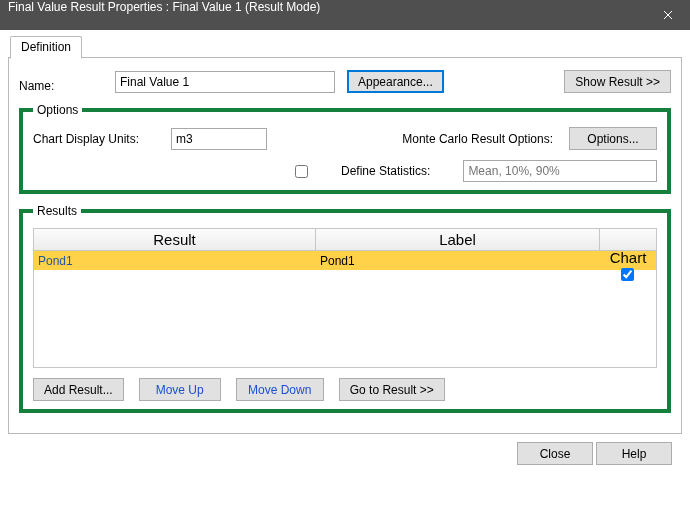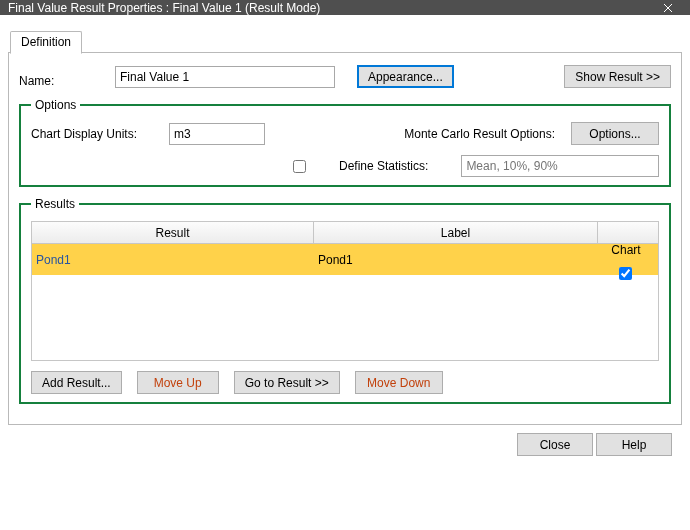--- a/index.html
+++ b/index.html
@@ -1,31 +1,31 @@
 <!DOCTYPE html>
 <html><head>
 <meta charset="utf-8">
 <style>
   * { box-sizing: border-box; font-family: "Segoe UI", Tahoma, sans-serif; font-size: 12px; }
   html, body { margin: 0; padding: 0; }
   body { width: 690px; height: 530px; background: #fff; }
 
   .titlebar {
-    height: 15px; background: #4f4f4f; color: #fff;
-    display: flex; align-items: center; justify-content: space-between;
+    height: 30px; background: #4f4f4f; color: #fff;
+    display: flex; align-items: flex-start; justify-content: space-between;
     padding: 0 0 0 8px;
   }
   .titlebar .title { font-size: 12px; }
   .titlebar .close {
     width: 45px; height: 30px; display: flex; align-items: center; justify-content: center;
     cursor: default;
   }
   .titlebar .close svg { stroke: #fff; }
 
-  .client { padding: 16px 8px 8px 8px; }
+  .client { padding: 6px 8px 8px 8px; }
 
   .tabstrip { position: relative; height: 22px; margin-left: 2px; }
   .tab {
     position: relative; display: inline-block; border: 1px solid #b9b9b9;
     border-bottom: 1px solid #fff; background: #fff; padding: 3px 10px 4px;
     border-radius: 2px 2px 0 0; z-index: 2;
   }
   .tabpage {
     border: 1px solid #b9b9b9; margin-top: -1px; padding: 12px 10px 10px;
   }
@@ -37,49 +37,49 @@
     border: 1px solid #a8a8a8; background: #fff; padding: 2px 4px; height: 22px;
   }
   textarea { height: 32px; resize: none; width: 522px; color: #666; overflow-y: scroll; }
 
   .btn {
     background: #e1e1e1; border: 1px solid #adadad; padding: 0 10px;
     height: 23px; display: inline-flex; align-items: center; justify-content: center;
     min-width: 78px; cursor: default;
   }
   .btn.focus { border: 2px solid #0078d7; padding: 0 9px; }
-  .btn:disabled, .btn.disabled { color: #c2410c; }
+  .btn:disabled, .btn.disabled { color: #1d4ed8; }
 
   fieldset {
-    border: 2px solid #15803d; margin: 0 0 10px 0; padding: 10px 10px 8px;
+    border: 4px solid #15803d; margin: 0 0 10px 0; padding: 10px 10px 8px;
   }
   legend { color: #000; padding: 0 4px; font-size: 12px; }
 
   .opts-row { display: flex; align-items: center; gap: 8px; }
 
   .defstats {
     display: flex; align-items: center; margin-top: 10px; margin-left: 262px; gap: 27px;
   }
   .defstats input[type=text] {
     flex: 1; width: 228px; color: #888; height: 22px;
   }
 
   .results-table { border: 1px solid #c6c6c6; }
   .results-head {
     display: flex; background: linear-gradient(#fcfcfc,#ececec); height: 22px;
     border-bottom: 1px solid #c6c6c6;
   }
   .results-head .hcell {
     display: flex; align-items: center; justify-content: center;
-    border-right: 1px solid #c6c6c6; font-size: 12px;
+    border-right: 1px solid #c6c6c6; font-size: 15px;
   }
   .results-head .hcell:last-child { border-right: none; }
   .results-body { height: 116px; background: #fff; }
   .results-row {
-    display: flex; height: 31px; align-items: center; cursor: default;
+    display: flex; height: 19px; align-items: center; cursor: default;
   }
   .results-row.selected {
     background: #ffd24a;
   }
   .results-row .cell { padding: 0 4px; font-size: 12px; border-right: 1px solid #ffd24a00; }
   .linkish { color: #2855a0; }
   .chk { margin: 0; }
 
   .results-buttons { display: flex; gap: 15px; margin-top: 10px; }
 
@@ -107,21 +107,21 @@
 
   <div class="tabstrip">
     <div class="tab">Definition</div>
   </div>
 
   <div class="tabpage">
 
     <div class="row">
       <div class="lbl">Name:</div>
       <input type="text" style="width: 220px;" value="Final Value 1">
-      <button class="btn focus" style="margin-left:22px;min-width:94px">Appearance...</button>
+      <button class="btn focus" style="margin-left:12px;min-width:94px">Appearance...</button>
       <div style="flex:1"></div>
       <button class="btn" style="min-width:94px">Show Result &gt;&gt;</button>
     </div>
 
 
     <fieldset>
       <legend>Options</legend>
       <div class="opts-row">
         <span style="width:130px">Chart Display Units:</span>
         <input type="text" style="width: 96px;" value="m3">
@@ -152,22 +152,22 @@
             <div class="cell col-chart" style="display:flex;justify-content:center;">
               <input type="checkbox" class="chk" checked="" style="">
             </div>
           </div>
         </div>
       </div>
 
       <div class="results-buttons">
         <button class="btn" style="min-width:88px">Add Result...</button>
         <button class="btn disabled" style="min-width:82px">Move Up</button>
+        <button class="btn disabled" style="min-width:88px">Move Down</button>
         <button class="btn" style="min-width:104px">Go to Result &gt;&gt;</button>
-        <button class="btn disabled" style="min-width:88px">Move Down</button>
       </div>
 
     </fieldset>
 
   </div>
 
   <div class="footer">
     <button class="btn" style="min-width:76px">Close</button>
     <button class="btn" style="min-width:76px">Help</button>
   </div>

